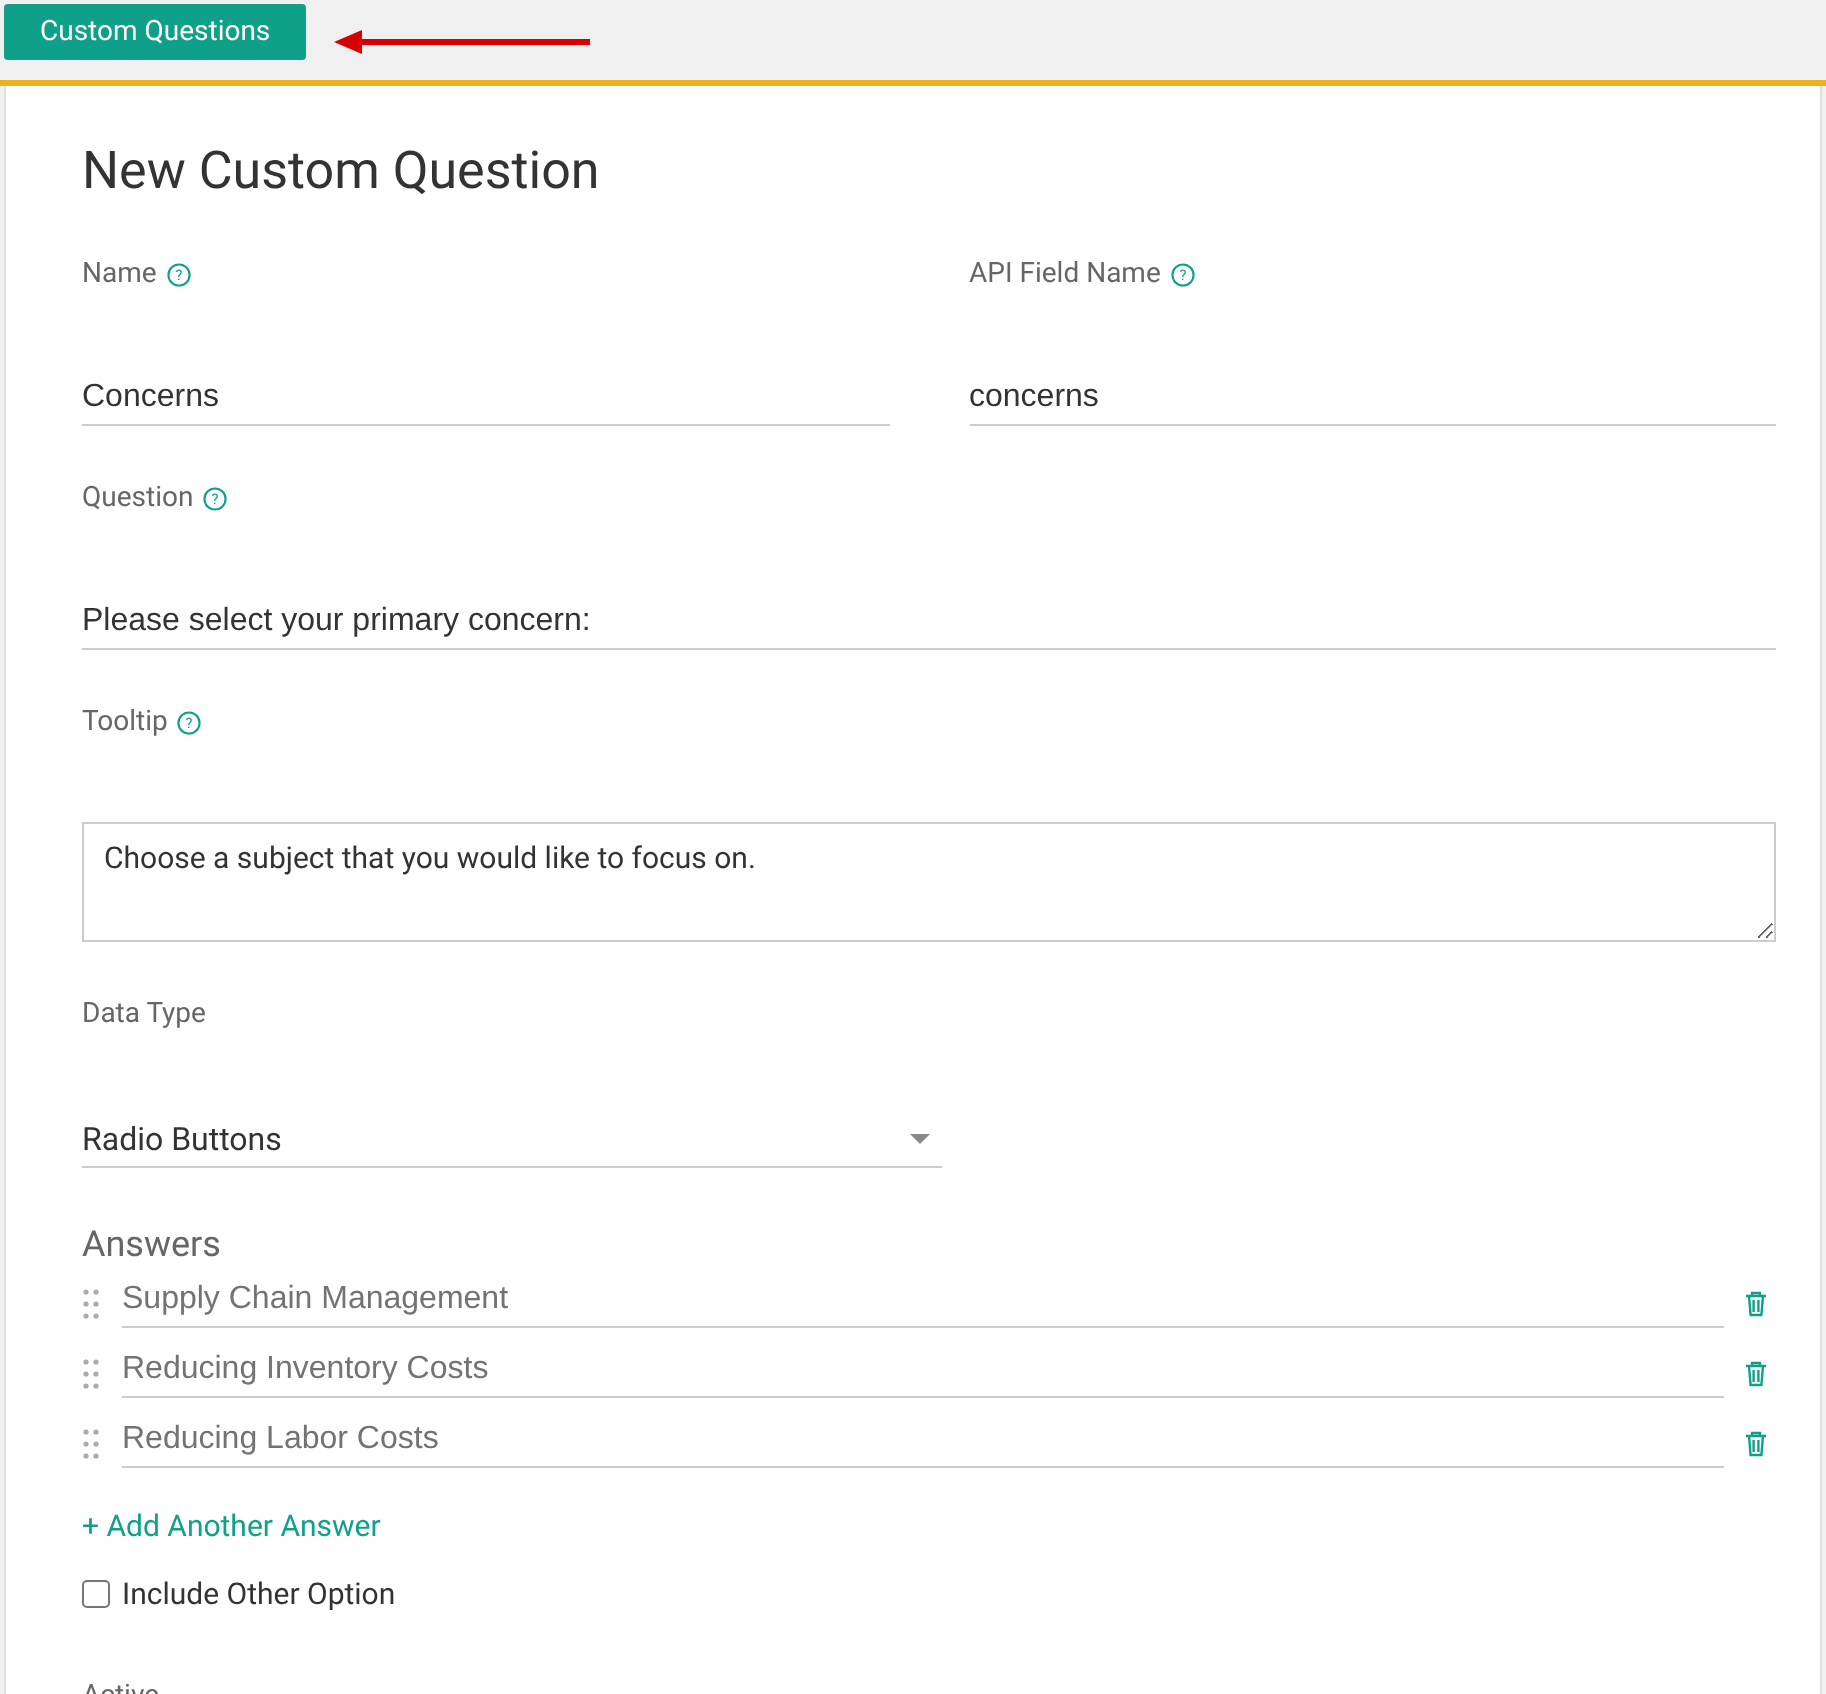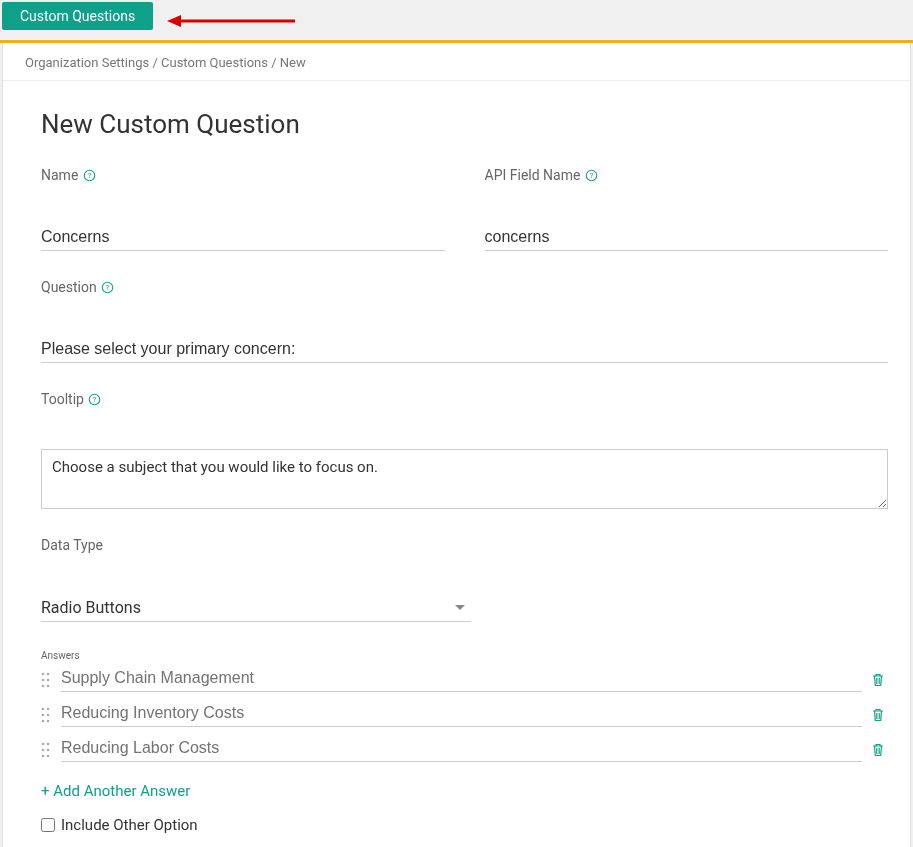--- a/index.html
+++ b/index.html
@@ -126,21 +126,21 @@
     cursor: pointer;
   }
   .caret-down {
     width: 0; height: 0;
     border-left: 5px solid transparent;
     border-right: 5px solid transparent;
     border-top: 5px solid #888;
     margin-right: 6px;
   }
   .answers-section { margin-top: 18px; margin-bottom: 18px; }
-  .answers-label { color:#666; font-size:10px; margin-bottom:6px; }
+  .answers-label { color:#666; font-size:18px; margin-bottom:6px; }
   .answer-row {
     display: flex;
     align-items: center;
     gap: 8px;
     margin-bottom: 10px;
   }
   .drag-handle {
     width: 12px; height: 18px;
     display: inline-flex;
     color: #aaa;
@@ -222,27 +222,20 @@
         <line x1="10" y1="9" x2="130" y2="9" stroke="#d80000" stroke-width="3"></line>
         <polygon points="2,9 16,3 16,15" fill="#d80000"></polygon>
       </svg>
     </div>
   </div>
 
   <div class="content-divider"></div>
 
   <div class="panel">
 
-    <div class="breadcrumb">
-      <a href="#">Organization Settings</a>
-      <span> / </span>
-      <a href="#">Custom Questions</a>
-      <span> / </span>
-      <span>New</span>
-    </div>
 
     <div class="inner">
 
       <h1 class="page-title">New Custom Question</h1>
 
       <div class="row2">
         <div class="field">
           <div class="field-label">
             <span>Name</span>
             <span class="help-icon">

